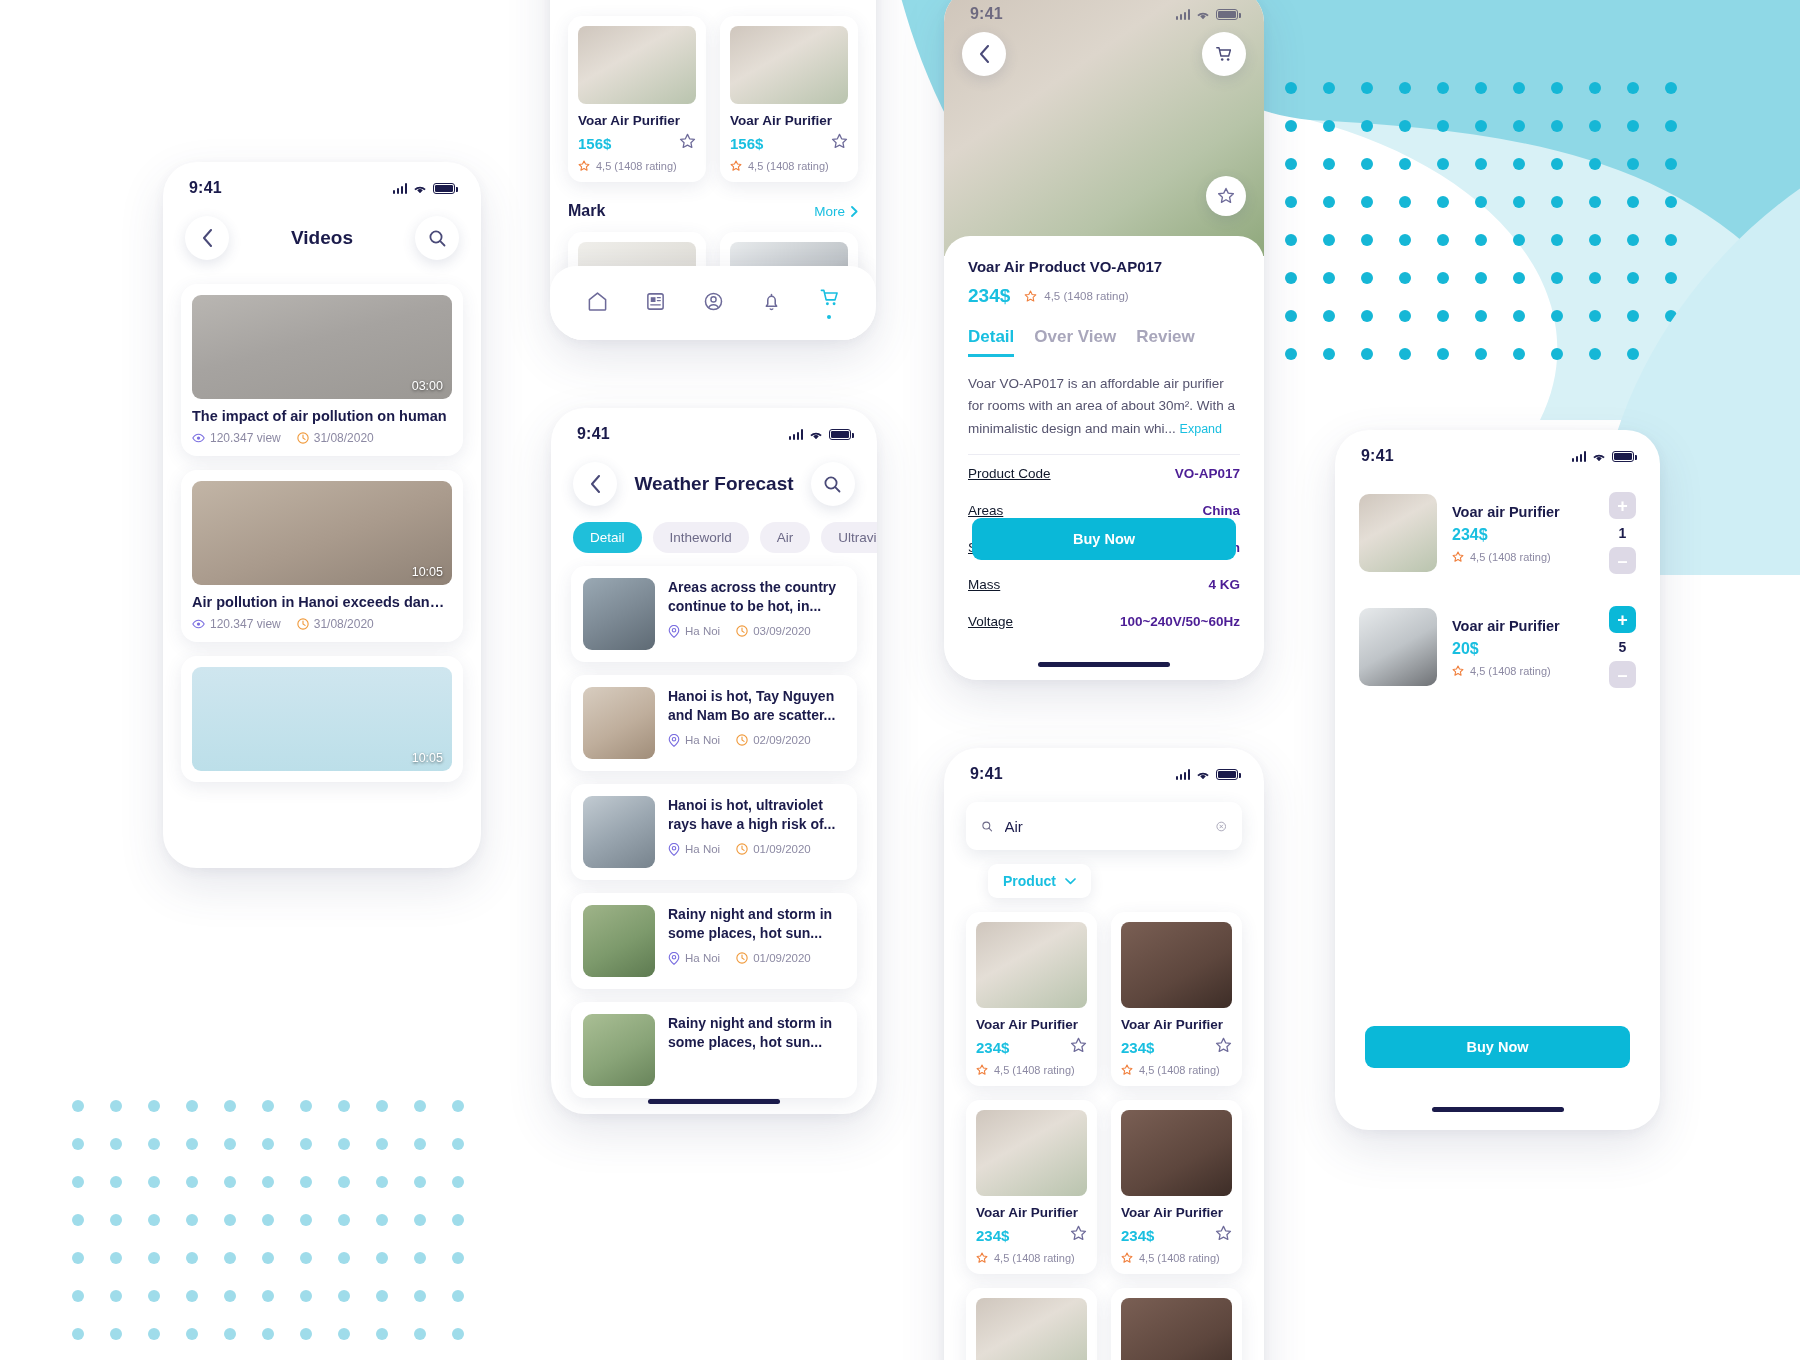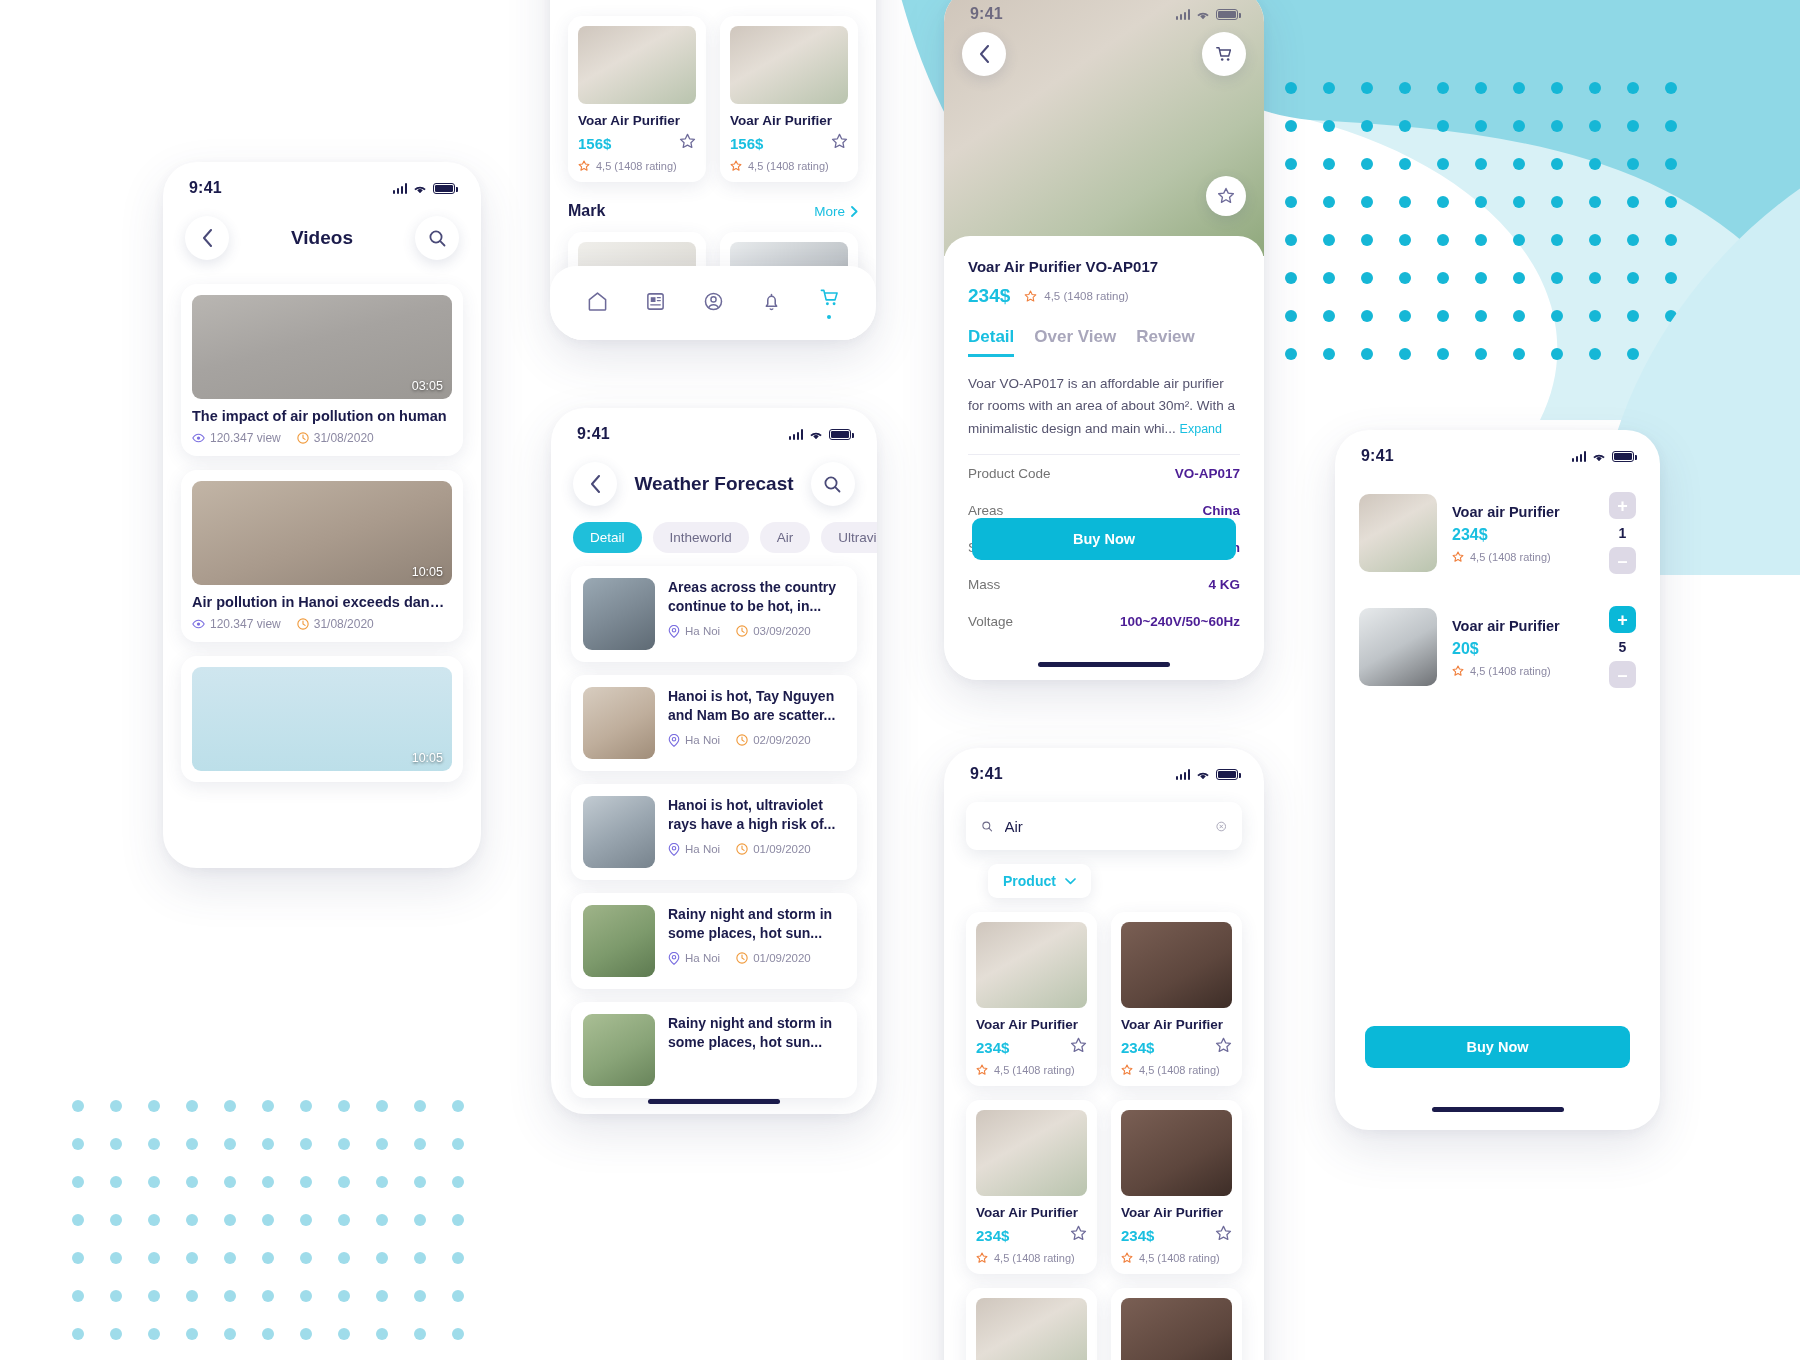--- a/index.html
+++ b/index.html
@@ -97,21 +97,21 @@
 
   
   .sheet{position:absolute;left:0;right:0;bottom:0;background:#fff;border-radius:26px 26px 34px 34px;padding:22px 24px 0;}
   .tabs{display:flex;gap:20px;margin-top:20px;}
   .tab{font-size:17px;color:#a8a6bb;font-weight:bold;cursor:pointer;padding-bottom:7px;}
   .tab.active{color:#19bfe0;border-bottom:3px solid #19bfe0;}
   .desc{margin-top:16px;font-size:13.5px;line-height:1.65;color:#55536e;}
   .expand{color:#19bfe0;font-size:12.5px;cursor:pointer;}
   .specs{margin-top:14px;border-top:1px solid #ececf3;}
   .spec{display:flex;justify-content:space-between;align-items:center;padding:11px 0;font-size:13.5px;}
-  .spec .k{color:#737373;}
+  .spec .k{color:#0f172a;text-decoration:underline;}
   .spec .v{color:#4c1d95;font-weight:bold;}
   .cta{position:absolute;left:28px;right:28px;background:#0ab8d8;color:#fff;border:none;
        border-radius:9px;height:42px;font-size:14.5px;font-weight:bold;cursor:pointer;
        font-family:"Liberation Sans",sans-serif;}
   .homebar{position:absolute;left:50%;transform:translateX(-50%);bottom:13px;width:132px;height:5px;border-radius:3px;background:#1b1b4b;}
 
   
   .searchbox{margin:16px 22px 0;height:48px;background:#fff;border-radius:11px;
     box-shadow:0 5px 18px rgba(60,70,110,0.12);display:flex;align-items:center;gap:12px;padding:0 16px;}
   .searchbox input{flex:1;border:none;outline:none;font-size:15px;color:#1b1b4b;background:transparent;
@@ -374,21 +374,21 @@
             <path d="M11.2 11.2 L15.5 15.5" stroke="#4a4a78" stroke-width="1.8" stroke-linecap="round"></path>
           </svg>
       </div>
     </div>
 
 
     <div id="videoList">
         <div class="vcard">
           <div class="vthumb">
        <div class="ph ph-smog"></div>
-       <div class="dur">03:05</div>
+       <div class="dur">03:00</div>
      </div>
           <div class="vtitle">The impact of air pollution on human</div>
           <div class="vmeta">
        <span><svg width="13" height="10" viewBox="0 0 16 11">
                 <path d="M8 .8C3.8.8 1 5.5 1 5.5S3.8 10.2 8 10.2 15 5.5 15 5.5 12.2.8 8 .8Z" stroke="#7b6fe0" stroke-width="1.3" fill="none"></path>
                 <circle cx="8" cy="5.5" r="2" fill="#7b6fe0"></circle>
               </svg>120.347 view</span>
        <span><svg width="12" height="12" viewBox="0 0 14 14">
                 <circle cx="7" cy="7" r="6" stroke="#f09a3c" stroke-width="1.3" fill="none"></circle>
                 <path d="M7 3.6 V7 L9.4 8.6" stroke="#f09a3c" stroke-width="1.3" fill="none" stroke-linecap="round"></path>
@@ -688,21 +688,21 @@
           <circle cx="14.6" cy="16" r="1.4" fill="#4a4a78"></circle>
         </svg>
     </div>
     <div class="circ-btn" style="position:absolute;right:18px;top:188px;width:40px;height:40px;">
       <svg width="18" height="18" viewBox="0 0 20 20">
           <path d="M10 1.6 l2.5 5.2 5.7.7 -4.2 3.9 1.1 5.6 -5.1-2.8 -5.1 2.8 1.1-5.6 -4.2-3.9 5.7-.7Z" stroke="#6d6a99" stroke-width="1.5" fill="none" stroke-linejoin="round"></path>
         </svg>
     </div>
 
     <div class="sheet" style="top:248px;">
-      <div style="font-size:15px;font-weight:bold;color:#1b1b4b;">Voar Air Purifier VO-AP017</div>
+      <div style="font-size:15px;font-weight:bold;color:#1b1b4b;">Voar Air Product VO-AP017</div>
       <div style="display:flex;align-items:center;gap:14px;margin-top:10px;">
         <div style="font-size:19px;font-weight:bold;color:#19bfe0;">234$</div>
         <div style="display:flex;align-items:center;gap:7px;font-size:11.5px;color:#8c89a3;">
           <svg width="13" height="13" viewBox="0 0 20 20">
               <path d="M10 1.6 l2.5 5.2 5.7.7 -4.2 3.9 1.1 5.6 -5.1-2.8 -5.1 2.8 1.1-5.6 -4.2-3.9 5.7-.7Z" stroke="#f07f3c" stroke-width="1.6" fill="none" stroke-linejoin="round"></path>
             </svg>
           <span>4,5 (1408 rating)</span>
         </div>
       </div>
 

